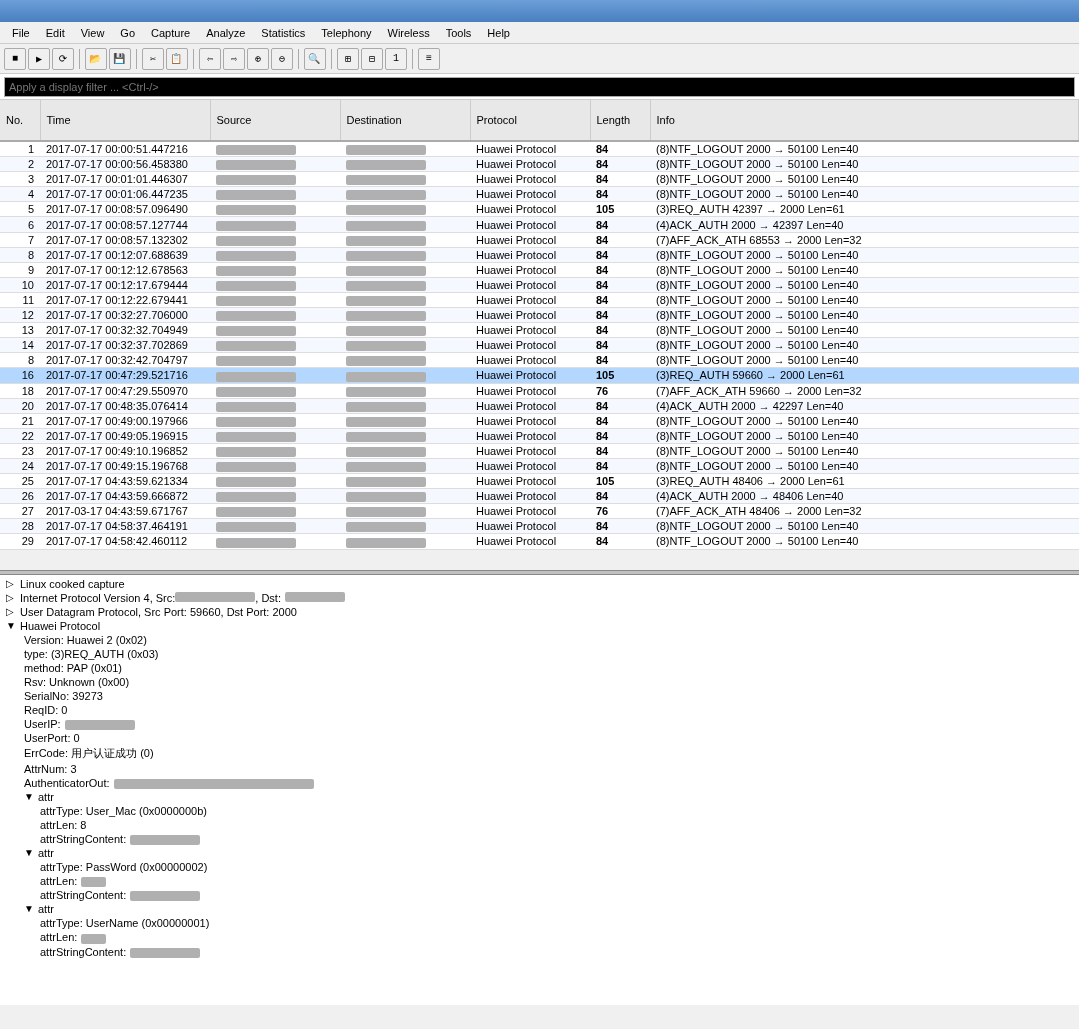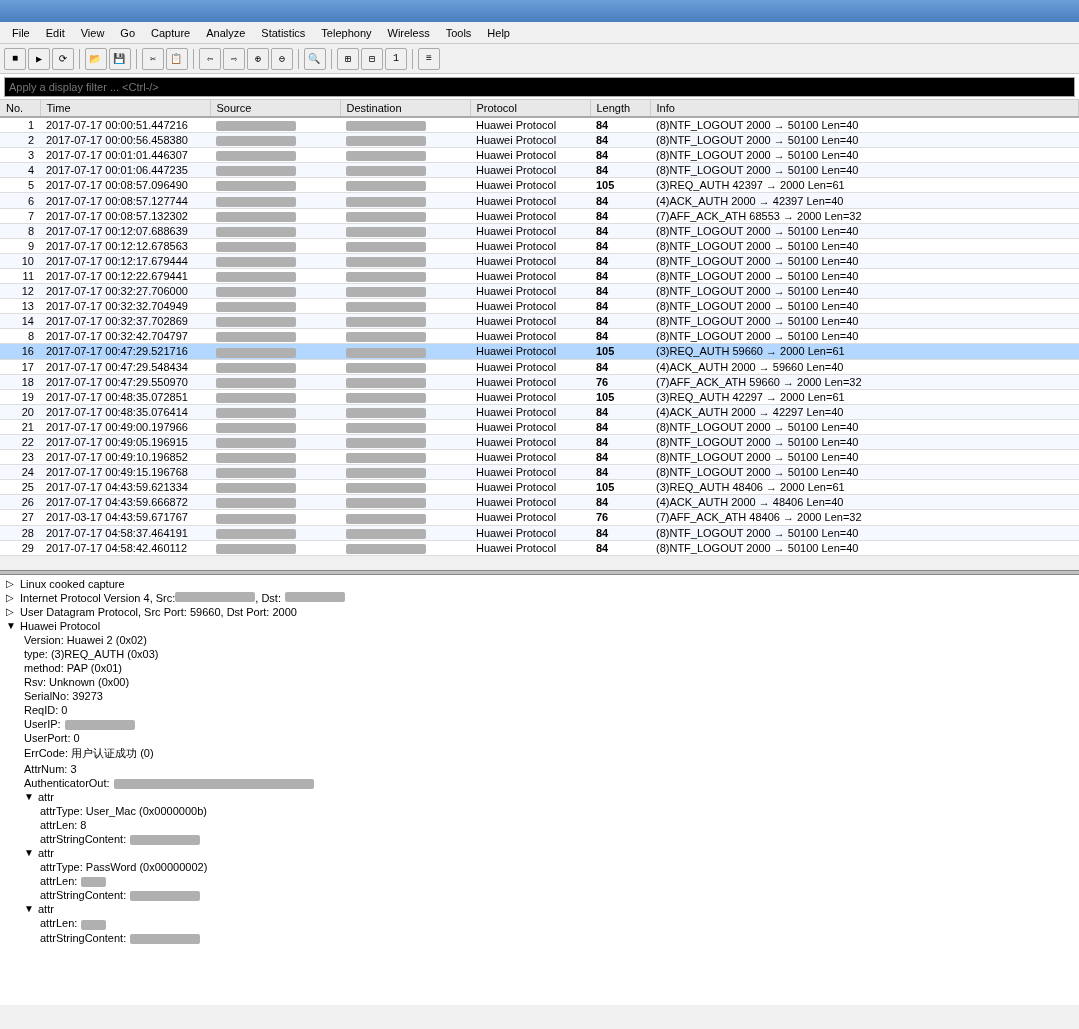--- a/index.html
+++ b/index.html
@@ -94,21 +94,21 @@
       border-collapse: collapse;
       font-size: 11px;
       font-family: Arial, sans-serif;
     }
     #packet-table thead tr {
       background: #e8e8e8;
       border-bottom: 2px solid #aaa;
     }
     #packet-table thead th {
       text-align: left;
-      padding: 2px 6px;
+      padding: 14px 6px;
       border-right: 1px solid #ccc;
       font-weight: normal;
       cursor: pointer;
       white-space: nowrap;
     }
     #packet-table tbody tr {
       border-bottom: 1px solid #ddd;
     }
     #packet-table tbody tr:nth-child(even) { background: #f5f9ff; }
     #packet-table tbody tr:nth-child(odd) { background: #fff; }
@@ -396,45 +396,27 @@
         <tr class="selected">
           <td class="col-no">16</td>
           <td class="col-time">2017-07-17  00:47:29.521716</td>
           <td class="col-src"><span class="blurred" style="min-width: 80px;"></span></td>
           <td class="col-dst"><span class="blurred" style="min-width: 80px;"></span></td>
           <td class="col-proto">Huawei Protocol</td>
           <td class="col-len">105</td>
           <td class="col-info">(3)REQ_AUTH 59660 → 2000 Len=61</td>
         </tr>
         <tr>
-          <td class="col-no">17</td>
-          <td class="col-time">2017-07-17  00:47:29.548434</td>
-          <td class="col-src"><span class="blurred" style="min-width: 80px;"></span></td>
-          <td class="col-dst"><span class="blurred" style="min-width: 80px;"></span></td>
-          <td class="col-proto">Huawei Protocol</td>
-          <td class="col-len">84</td>
-          <td class="col-info">(4)ACK_AUTH 2000 → 59660 Len=40</td>
-        </tr>
-        <tr>
           <td class="col-no">18</td>
           <td class="col-time">2017-07-17  00:47:29.550970</td>
           <td class="col-src"><span class="blurred" style="min-width: 80px;"></span></td>
           <td class="col-dst"><span class="blurred" style="min-width: 80px;"></span></td>
           <td class="col-proto">Huawei Protocol</td>
           <td class="col-len">76</td>
           <td class="col-info">(7)AFF_ACK_ATH 59660 → 2000 Len=32</td>
-        </tr>
-        <tr>
-          <td class="col-no">19</td>
-          <td class="col-time">2017-07-17  00:48:35.072851</td>
-          <td class="col-src"><span class="blurred" style="min-width: 80px;"></span></td>
-          <td class="col-dst"><span class="blurred" style="min-width: 80px;"></span></td>
-          <td class="col-proto">Huawei Protocol</td>
-          <td class="col-len">105</td>
-          <td class="col-info">(3)REQ_AUTH 42297 → 2000 Len=61</td>
         </tr>
         <tr>
           <td class="col-no">20</td>
           <td class="col-time">2017-07-17  00:48:35.076414</td>
           <td class="col-src"><span class="blurred" style="min-width: 80px;"></span></td>
           <td class="col-dst"><span class="blurred" style="min-width: 80px;"></span></td>
           <td class="col-proto">Huawei Protocol</td>
           <td class="col-len">84</td>
           <td class="col-info">(4)ACK_AUTH 2000 → 42297 Len=40</td>
         </tr>
@@ -567,15 +549,16 @@
       <span class="expand-icon">▼</span>
       <span>attr</span>
     </div>
     <div class="detail-item detail-indent-2"><span>attrType: PassWord (0x00000002)</span></div>
     <div class="detail-item detail-indent-2"><span>attrLen:</span><span class="blurred-sm" style="min-width: 25px; margin-left: 4px;"></span></div>
     <div class="detail-item detail-indent-2"><span>attrStringContent:</span><span class="blurred" style="min-width: 70px; margin-left: 4px;"></span></div>
     <div class="detail-item detail-indent-1 detail-collapsible">
       <span class="expand-icon">▼</span>
       <span>attr</span>
     </div>
+    <div class="detail-item detail-indent-2"><span>attrType: UserName (0x00000001)</span></div>
     <div class="detail-item detail-indent-2"><span>attrLen:</span><span class="blurred-sm" style="min-width: 25px; margin-left: 4px;"></span></div>
     <div class="detail-item detail-indent-2"><span>attrStringContent:</span><span class="blurred" style="min-width: 70px; margin-left: 4px;"></span></div>
   </div>
 
 </body></html>

